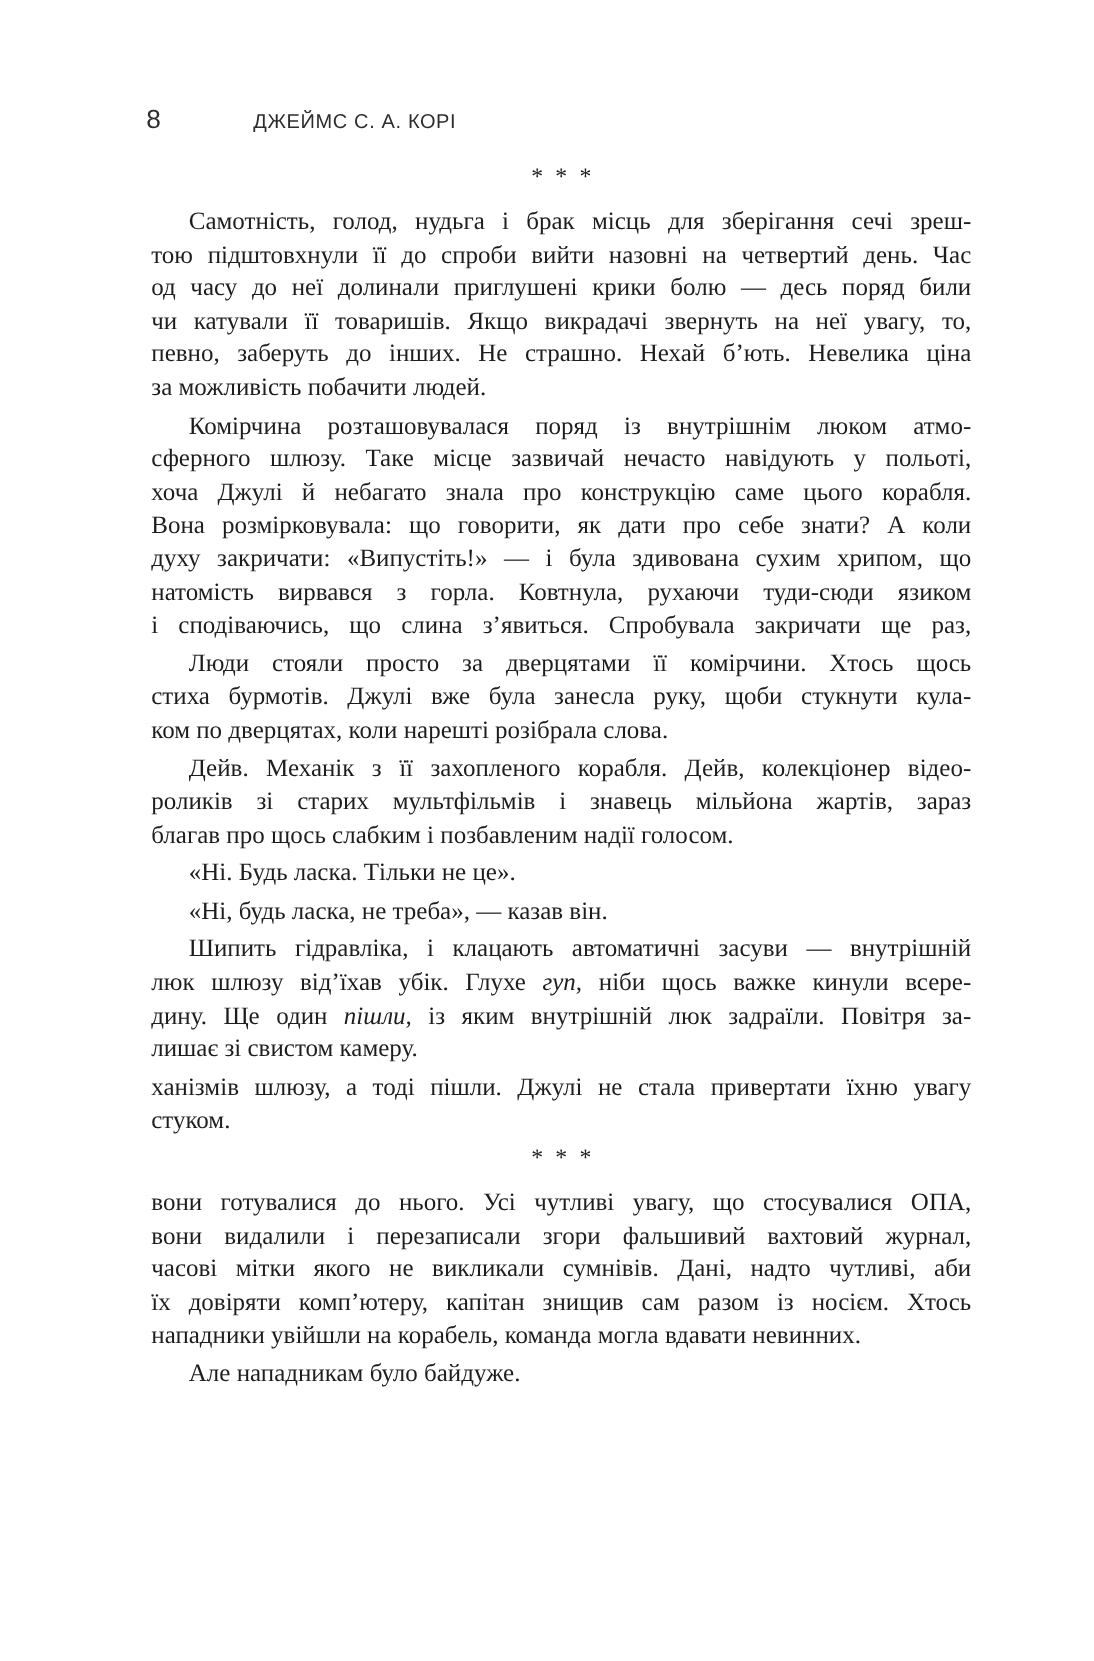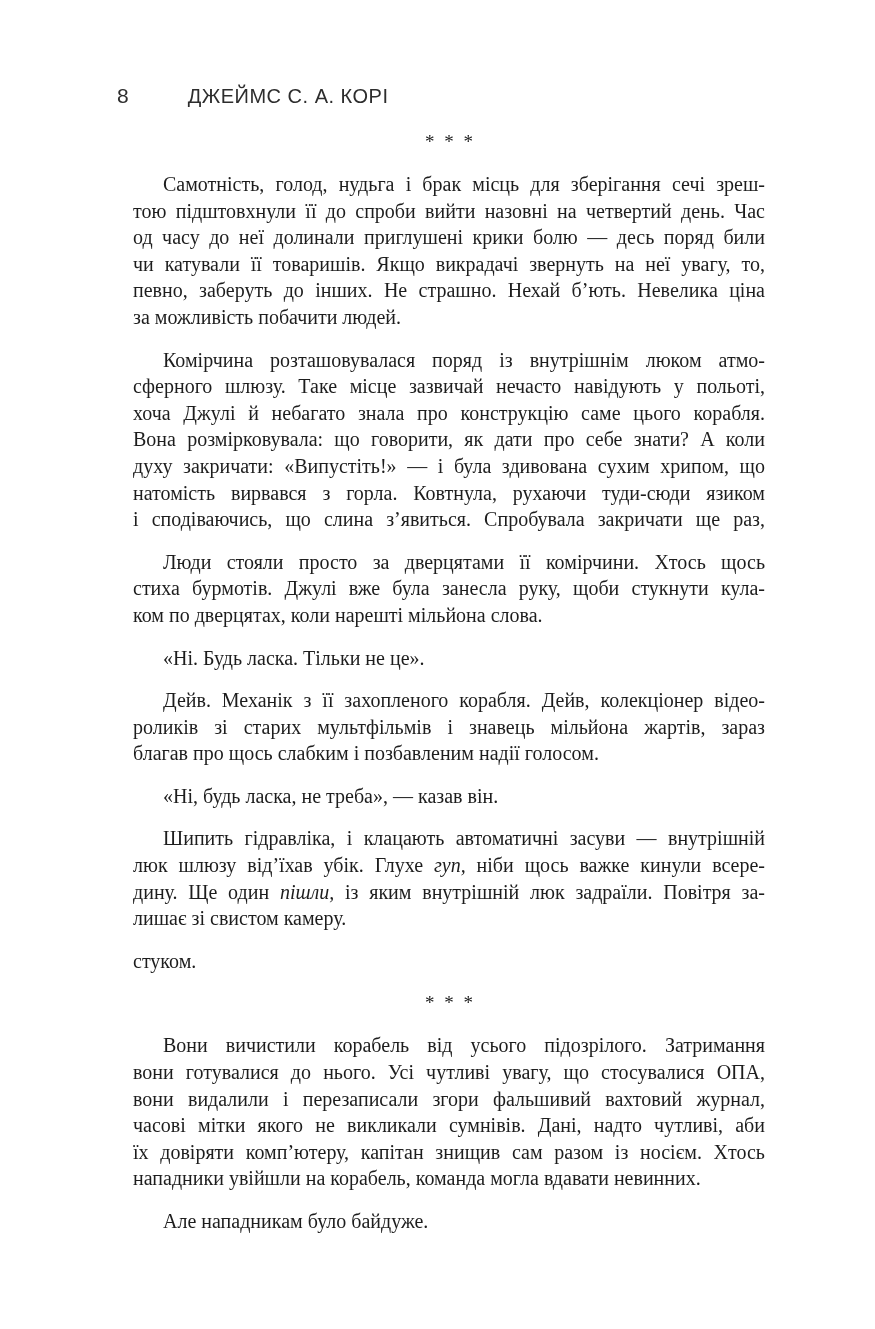--- a/index.html
+++ b/index.html
@@ -16,41 +16,41 @@
     position: absolute;
     top: 85px;
     left: 117px;
     display: flex;
     align-items: baseline;
     font-family: "Liberation Sans", sans-serif;
     color: #2d2d2d;
   }
   .page-number { font-size: 21px; line-height: 22px; }
   .running-header {
-    margin-left: 59px;
-    font-size: 20px;
+    margin-left: 74px;
+    font-size: 16px;
     letter-spacing: 0.5px;
     line-height: 22px;
   }
   .body-block {
     position: absolute;
     top: 126px;
     left: 117px;
     width: 664px;
   }
   .separator {
     text-align: center;
     font-size: 19px;
     height: 26px;
     line-height: 26px;
     margin: 3px 0 9px 0;
     word-spacing: 5px;
     color: #1d1d1d;
   }
-  .paragraph { margin: 16px; padding: 0; }
+  .paragraph { margin: 4px; padding: 0; }
   .line {
     font-size: 20px;
     line-height: 26.6px;
     text-align: justify;
     text-align-last: justify;
   }
   .line.first { text-indent: 30px; }
   .line.last { text-align-last: left; }
   .line i { font-style: italic; }
 </style>
@@ -77,45 +77,45 @@
         <div class="line">сферного шлюзу. Таке місце зазвичай нечасто навідують у польоті,</div>
         <div class="line">хоча Джулі й небагато знала про конструкцію саме цього корабля.</div>
         <div class="line">Вона розмірковувала: що говорити, як дати про себе знати? А коли</div>
         <div class="line">духу закричати: «Випустіть!» — і була здивована сухим хрипом, що</div>
         <div class="line">натомість вирвався з горла. Ковтнула, рухаючи туди-сюди язиком</div>
         <div class="line">і сподіваючись, що слина з’явиться. Спробувала закричати ще раз,</div>
       </div>
       <div class="paragraph">
         <div class="line first">Люди стояли просто за дверцятами її комірчини. Хтось щось</div>
         <div class="line">стиха бурмотів. Джулі вже була занесла руку, щоби стукнути кула-</div>
-        <div class="line last">ком по дверцятах, коли нарешті мільйона слова.</div>
-      </div>
-      <div class="paragraph">
-        <div class="line first last">«Ні. Будь ласка. Тільки не це».</div>
+        <div class="line last">ком по дверцятах, коли нарешті розібрала слова.</div>
       </div>
       <div class="paragraph">
         <div class="line first">Дейв. Механік з її захопленого корабля. Дейв, колекціонер відео-</div>
         <div class="line">роликів зі старих мультфільмів і знавець мільйона жартів, зараз</div>
         <div class="line last">благав про щось слабким і позбавленим надії голосом.</div>
+      </div>
+      <div class="paragraph">
+        <div class="line first last">«Ні. Будь ласка. Тільки не це».</div>
       </div>
       <div class="paragraph">
         <div class="line first last">«Ні, будь ласка, не треба», — казав він.</div>
       </div>
       <div class="paragraph">
         <div class="line first">Шипить гідравліка, і клацають автоматичні засуви — внутрішній</div>
         <div class="line">люк шлюзу від’їхав убік. Глухе <i>гуп,</i> ніби щось важке кинули всере-</div>
         <div class="line">дину. Ще один <i>пішли,</i> із яким внутрішній люк задраїли. Повітря за-</div>
         <div class="line last">лишає зі свистом камеру.</div>
       </div>
       <div class="paragraph">
+        <div class="line">ханізмів шлюзу, а тоді пішли. Джулі не стала привертати їхню увагу</div>
         <div class="line last">стуком.</div>
       </div>
       <div class="separator">* * *</div>
       <div class="paragraph">
-        <div class="line first">Вони вичистили корабель від усього підозрілого. Затримання</div>
         <div class="line">вони готувалися до нього. Усі чутливі увагу, що стосувалися ОПА,</div>
         <div class="line">вони видалили і перезаписали згори фальшивий вахтовий журнал,</div>
         <div class="line">часові мітки якого не викликали сумнівів. Дані, надто чутливі, аби</div>
         <div class="line">їх довіряти комп’ютеру, капітан знищив сам разом із носієм. Хтось</div>
         <div class="line last">нападники увійшли на корабель, команда могла вдавати невинних.</div>
       </div>
       <div class="paragraph">
         <div class="line first last">Але нападникам було байдуже.</div>
       </div>
     </div>

